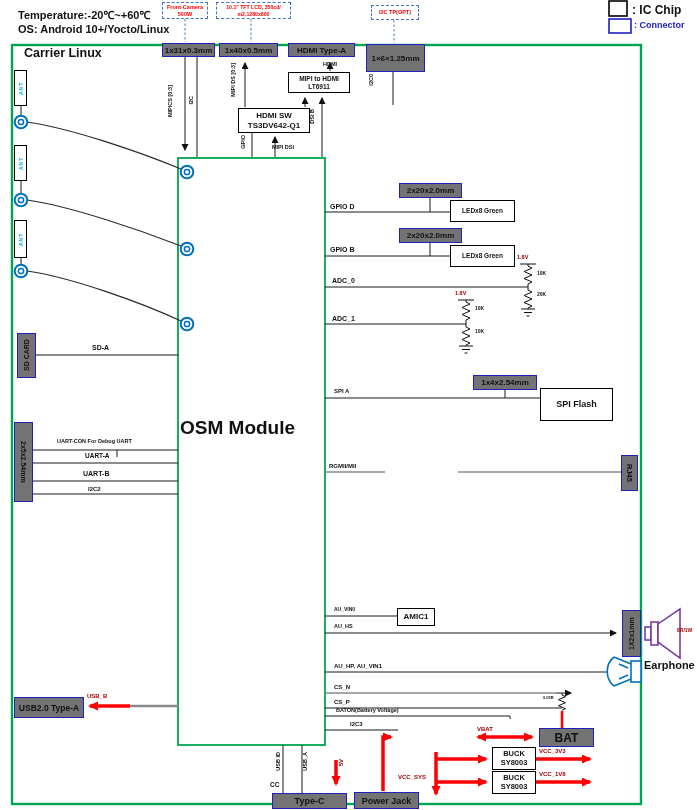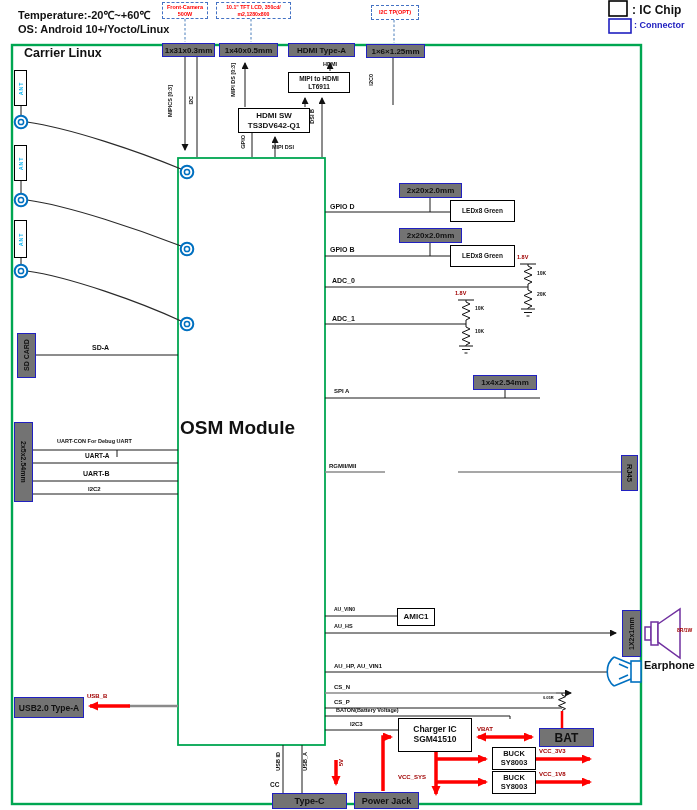--- a/index.html
+++ b/index.html
@@ -201,21 +201,21 @@
   <div>10.1" TFT LCD, 350cd/</div>
   <div>m2,1280x800</div>
 </div>
 <div class="rbox" style="left:371px;top:5px;width:48px;height:15px;">
   <div>I2C TP(OPT)</div>
 </div>
 
 <div class="cbox" style="left:162px;top:43px;width:53px;height:14px;">1x31x0.3mm</div>
 <div class="cbox" style="left:219px;top:43px;width:59px;height:14px;">1x40x0.5mm</div>
 <div class="cbox" style="left:288px;top:43px;width:67px;height:14px;">HDMI Type-A</div>
-<div class="cbox" style="left:366px;top:44px;width:59px;height:14px;">1×6×1.25mm</div>
+<div class="cbox" style="left:366px;top:44px;width:59px;height:28px;">1×6×1.25mm</div>
 <div class="cbox" style="left:399px;top:183px;width:63px;height:15px;">2x20x2.0mm</div>
 <div class="cbox" style="left:399px;top:228px;width:63px;height:15px;">2x20x2.0mm</div>
 <div class="cbox" style="left:473px;top:375px;width:64px;height:15px;">1x4x2.54mm</div>
 <div class="cbox vtd" style="left:621px;top:455px;width:17px;height:36px;font-size:7.5px;">RJ45</div>
 <div class="cbox vt" style="left:17px;top:333px;width:19px;height:45px;font-size:7px;">SD CARD</div>
 <div class="cbox vtd" style="left:14px;top:422px;width:19px;height:80px;font-size:7px;">2x5x2.54mm</div>
 <div class="cbox" style="left:14px;top:697px;width:70px;height:21px;font-size:8.5px;">USB2.0 Type-A</div>
 <div class="cbox" style="left:272px;top:793px;width:75px;height:16px;font-size:9px;">Type-C</div>
 <div class="cbox" style="left:354px;top:792px;width:65px;height:17px;font-size:9px;">Power Jack</div>
 <div class="cbox" style="left:539px;top:728px;width:55px;height:19px;font-size:12px;">BAT</div>
@@ -232,26 +232,25 @@
 <div class="icbox" style="left:288px;top:72px;width:62px;height:21px;font-size:6.5px;">
   <div>MIPI to HDMI</div>
   <div>LT6911</div>
 </div>
 <div class="icbox" style="left:450px;top:200px;width:65px;height:22px;font-size:6.5px;">
   <div>LEDx8 Green</div>
 </div>
 <div class="icbox" style="left:450px;top:245px;width:65px;height:22px;font-size:6.5px;">
   <div>LEDx8 Green</div>
 </div>
+<div class="icbox" style="left:540px;top:388px;width:73px;height:33px;font-size:9px;">
+  <div>SPI Flash</div>
+</div>
 <div class="icbox" style="left:397px;top:608px;width:38px;height:18px;font-size:8px;">
   <div>AMIC1</div>
-</div>
-<div class="icbox" style="left:398px;top:718px;width:74px;height:34px;font-size:8.5px;">
-  <div>Charger IC</div>
-  <div>SGM41510</div>
 </div>
 <div class="icbox" style="left:492px;top:747px;width:44px;height:23px;font-size:7.5px;">
   <div>BUCK</div>
   <div>SY8003</div>
 </div>
 <div class="icbox" style="left:492px;top:771px;width:44px;height:23px;font-size:7.5px;">
   <div>BUCK</div>
   <div>SY8003</div>
 </div>
 

